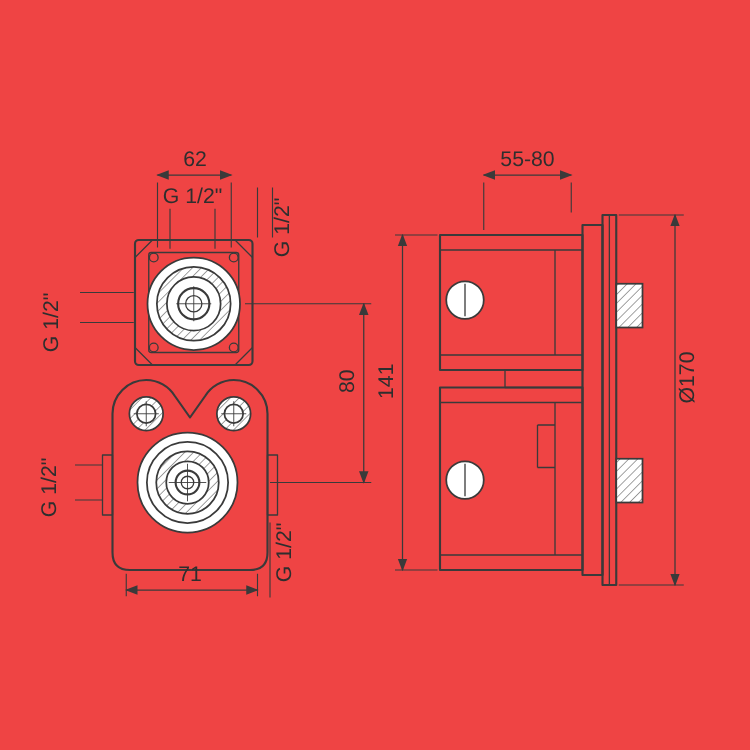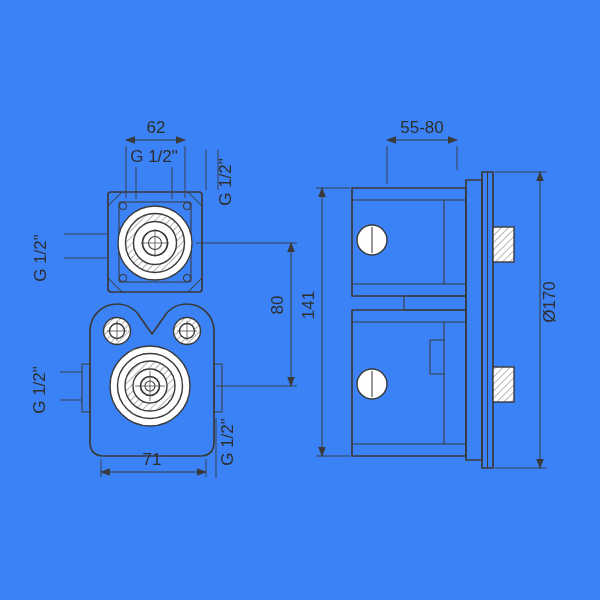--- a/index.html
+++ b/index.html
@@ -3,21 +3,21 @@
 <meta charset="utf-8">
 <style>
   html, body {
     margin: 0;
     padding: 0;
     background: #ffffff;
   }
   .page {
     width: 600px;
     height: 600px;
-    background: #3b82f6;
+    background: #ef4444;
     position: relative;
     font-family: "Liberation Sans", sans-serif;
   }
   svg { display: block; }
 
   .outline      { fill: none; stroke: #3a3a3a; stroke-width: 1.7; stroke-linejoin: round; }
   .outline-thin { fill: none; stroke: #3a3a3a; stroke-width: 1.05; stroke-linejoin: round; }
   .fill-white   { fill: #ffffff; stroke: #3a3a3a; stroke-width: 1.4; }
   .hatched      { fill: url(#hatch); stroke: #3a3a3a; stroke-width: 1.4; }
   .dimline      { fill: none; stroke: #3a3a3a; stroke-width: 1; }

